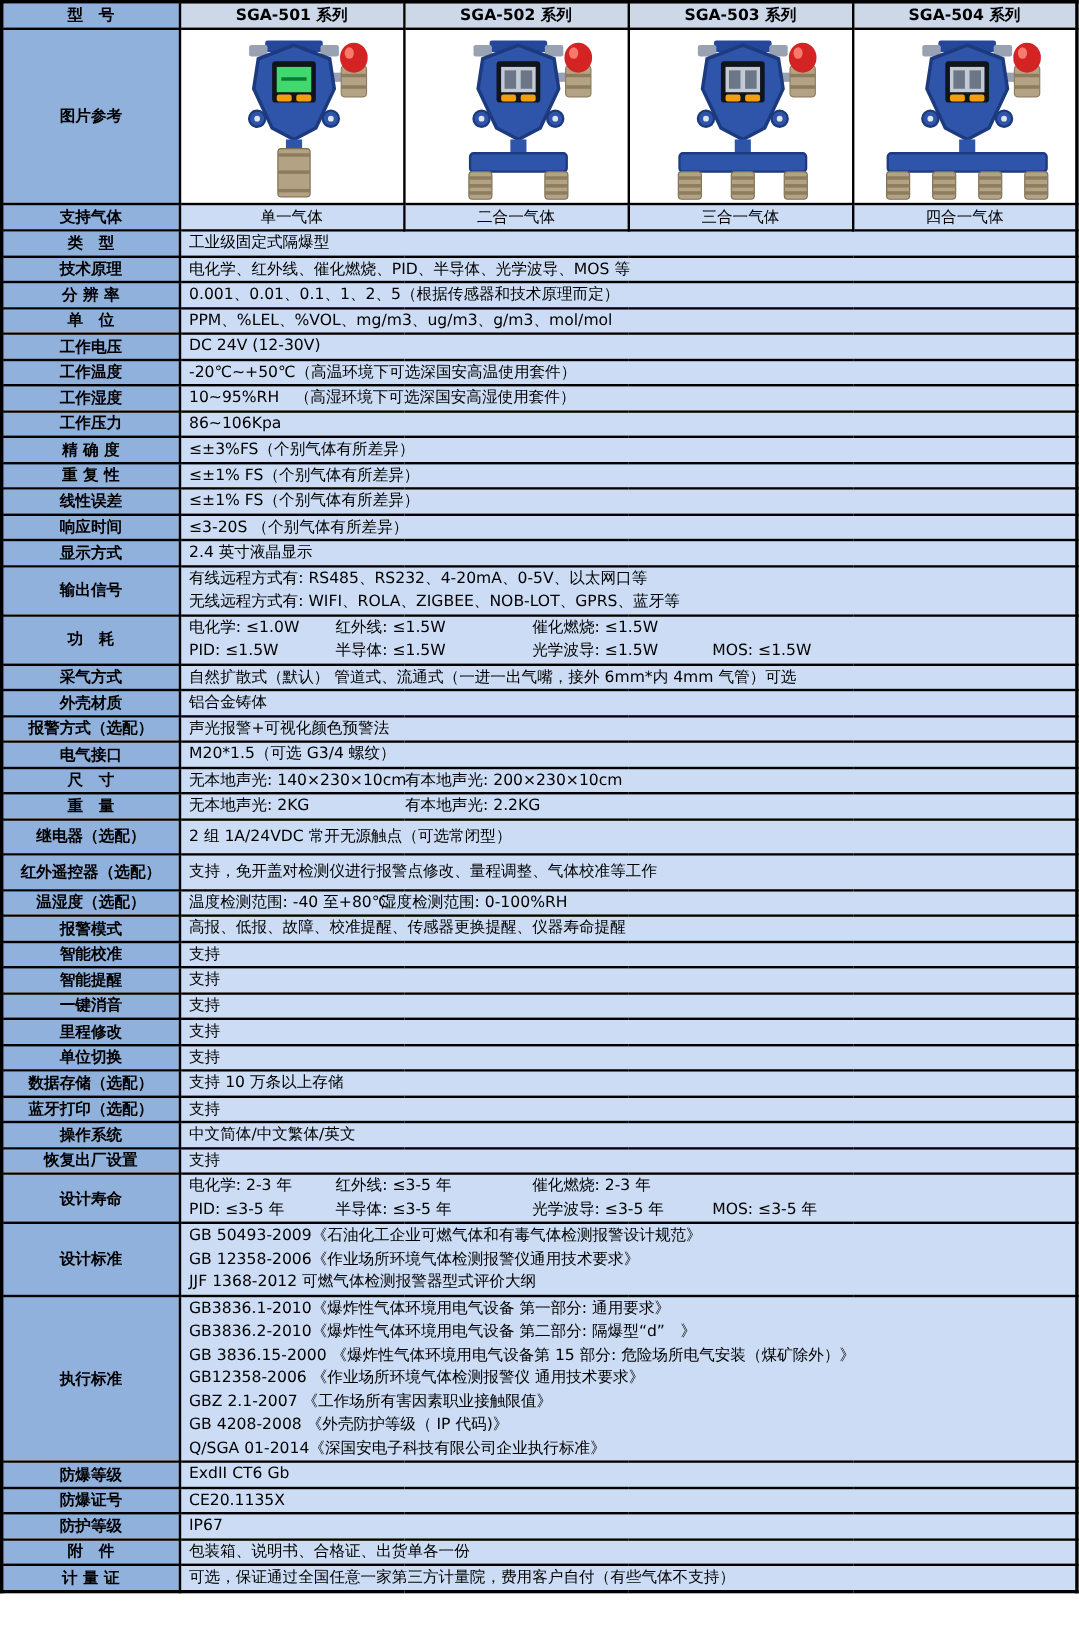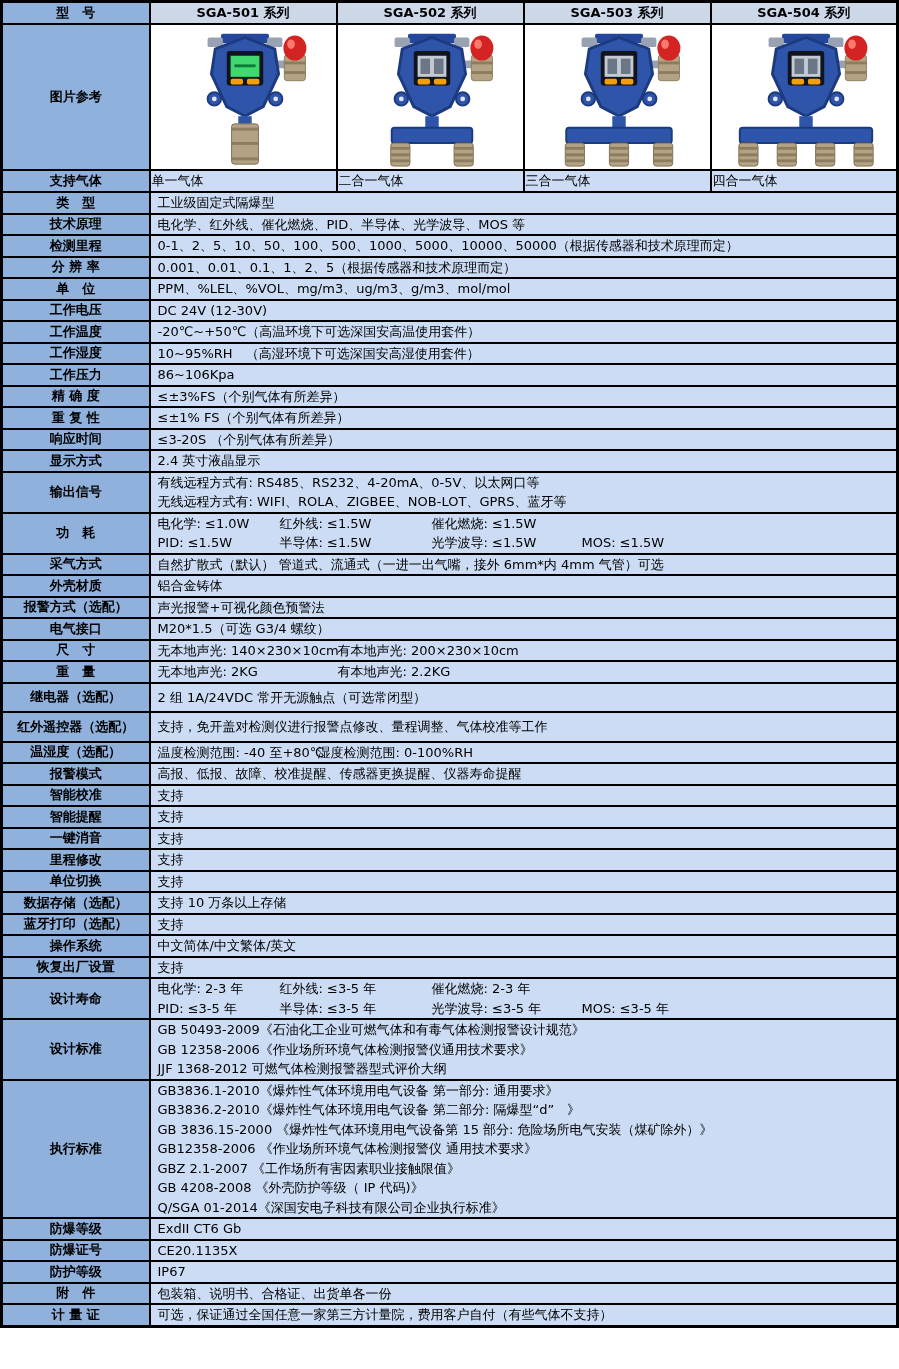--- a/index.html
+++ b/index.html
@@ -15,28 +15,28 @@
   .sheet{width:805px;}
   table.spec{border-collapse:collapse;width:899px;table-layout:fixed;border:3px solid var(--grid);}
   table.spec td{border:2px solid var(--grid);overflow:hidden;vertical-align:middle;}
   col.c-label{width:148px;}
   col.c-model{width:187px;}
   .label-cell{background:var(--label-bg);text-align:center;font-weight:bold;font-size:13px;padding:0 2px;}
   .model-cell{background:var(--model-bg);text-align:center;font-weight:bold;font-size:13px;height:17px;}
   tr.header-row td{height:17px;}
   tr.image-row td.image-cell{background:var(--image-bg);height:144px;text-align:center;vertical-align:middle;padding:0;}
   tr.gas-row td{height:17px;}
-  .gas-cell{background:var(--content-bg);text-align:left;font-size:13px;}
+  .gas-cell{background:var(--content-bg);text-align:center;font-size:13px;}
   .value-cell{background:var(--content-bg);font-size:13px;padding:0 7px;}
   .line{height:19.5px;line-height:19.5px;white-space:nowrap;}
   tr.tall .value-cell{padding-top:4px;padding-bottom:4px;margin-top:43px;}
   .seg{display:inline-block;white-space:nowrap;}
   .cols-quad .seg:nth-child(1){width:122px;}
   .cols-quad .seg:nth-child(2){width:152px;}
-  .cols-quad .seg:nth-child(3){width:150px;}
+  .cols-quad .seg:nth-child(3){width:150px;margin-left:12px;}
   .cols-pair .seg:nth-child(1){width:180px;}
   .cols-pair2 .seg:nth-child(1){width:160px;}
   svg.device{display:inline-block;vertical-align:middle;}
 </style>
 </head>
 <body>
 
 <div class="sheet">
   <table class="spec">
     <colgroup>
@@ -204,26 +204,20 @@
             <div class="line">工业级固定式隔爆型</div>
           </td>
         </tr>
         <tr>
           <td class="label-cell">技术原理</td>
           <td class="value-cell" colspan="4">
             <div class="line">电化学、红外线、催化燃烧、PID、半导体、光学波导、MOS 等</div>
           </td>
         </tr>
         <tr>
-          <td class="label-cell">检测里程</td>
-          <td class="value-cell" colspan="4">
-            <div class="line">0-1、2、5、10、50、100、500、1000、5000、10000、50000（根据传感器和技术原理而定）</div>
-          </td>
-        </tr>
-        <tr>
           <td class="label-cell">分 辨 率</td>
           <td class="value-cell" colspan="4">
             <div class="line">0.001、0.01、0.1、1、2、5（根据传感器和技术原理而定）</div>
           </td>
         </tr>
         <tr>
           <td class="label-cell">单　位</td>
           <td class="value-cell" colspan="4">
             <div class="line">PPM、%LEL、%VOL、mg/m3、ug/m3、g/m3、mol/mol</div>
           </td>
@@ -253,20 +247,26 @@
           </td>
         </tr>
         <tr>
           <td class="label-cell">精 确 度</td>
           <td class="value-cell" colspan="4">
             <div class="line">≤±3%FS（个别气体有所差异）</div>
           </td>
         </tr>
         <tr>
           <td class="label-cell">重 复 性</td>
+          <td class="value-cell" colspan="4">
+            <div class="line">≤±1% FS（个别气体有所差异）</div>
+          </td>
+        </tr>
+        <tr>
+          <td class="label-cell">线性误差</td>
           <td class="value-cell" colspan="4">
             <div class="line">≤±1% FS（个别气体有所差异）</div>
           </td>
         </tr>
         <tr>
           <td class="label-cell">响应时间</td>
           <td class="value-cell" colspan="4">
             <div class="line">≤3-20S （个别气体有所差异）</div>
           </td>
         </tr>

